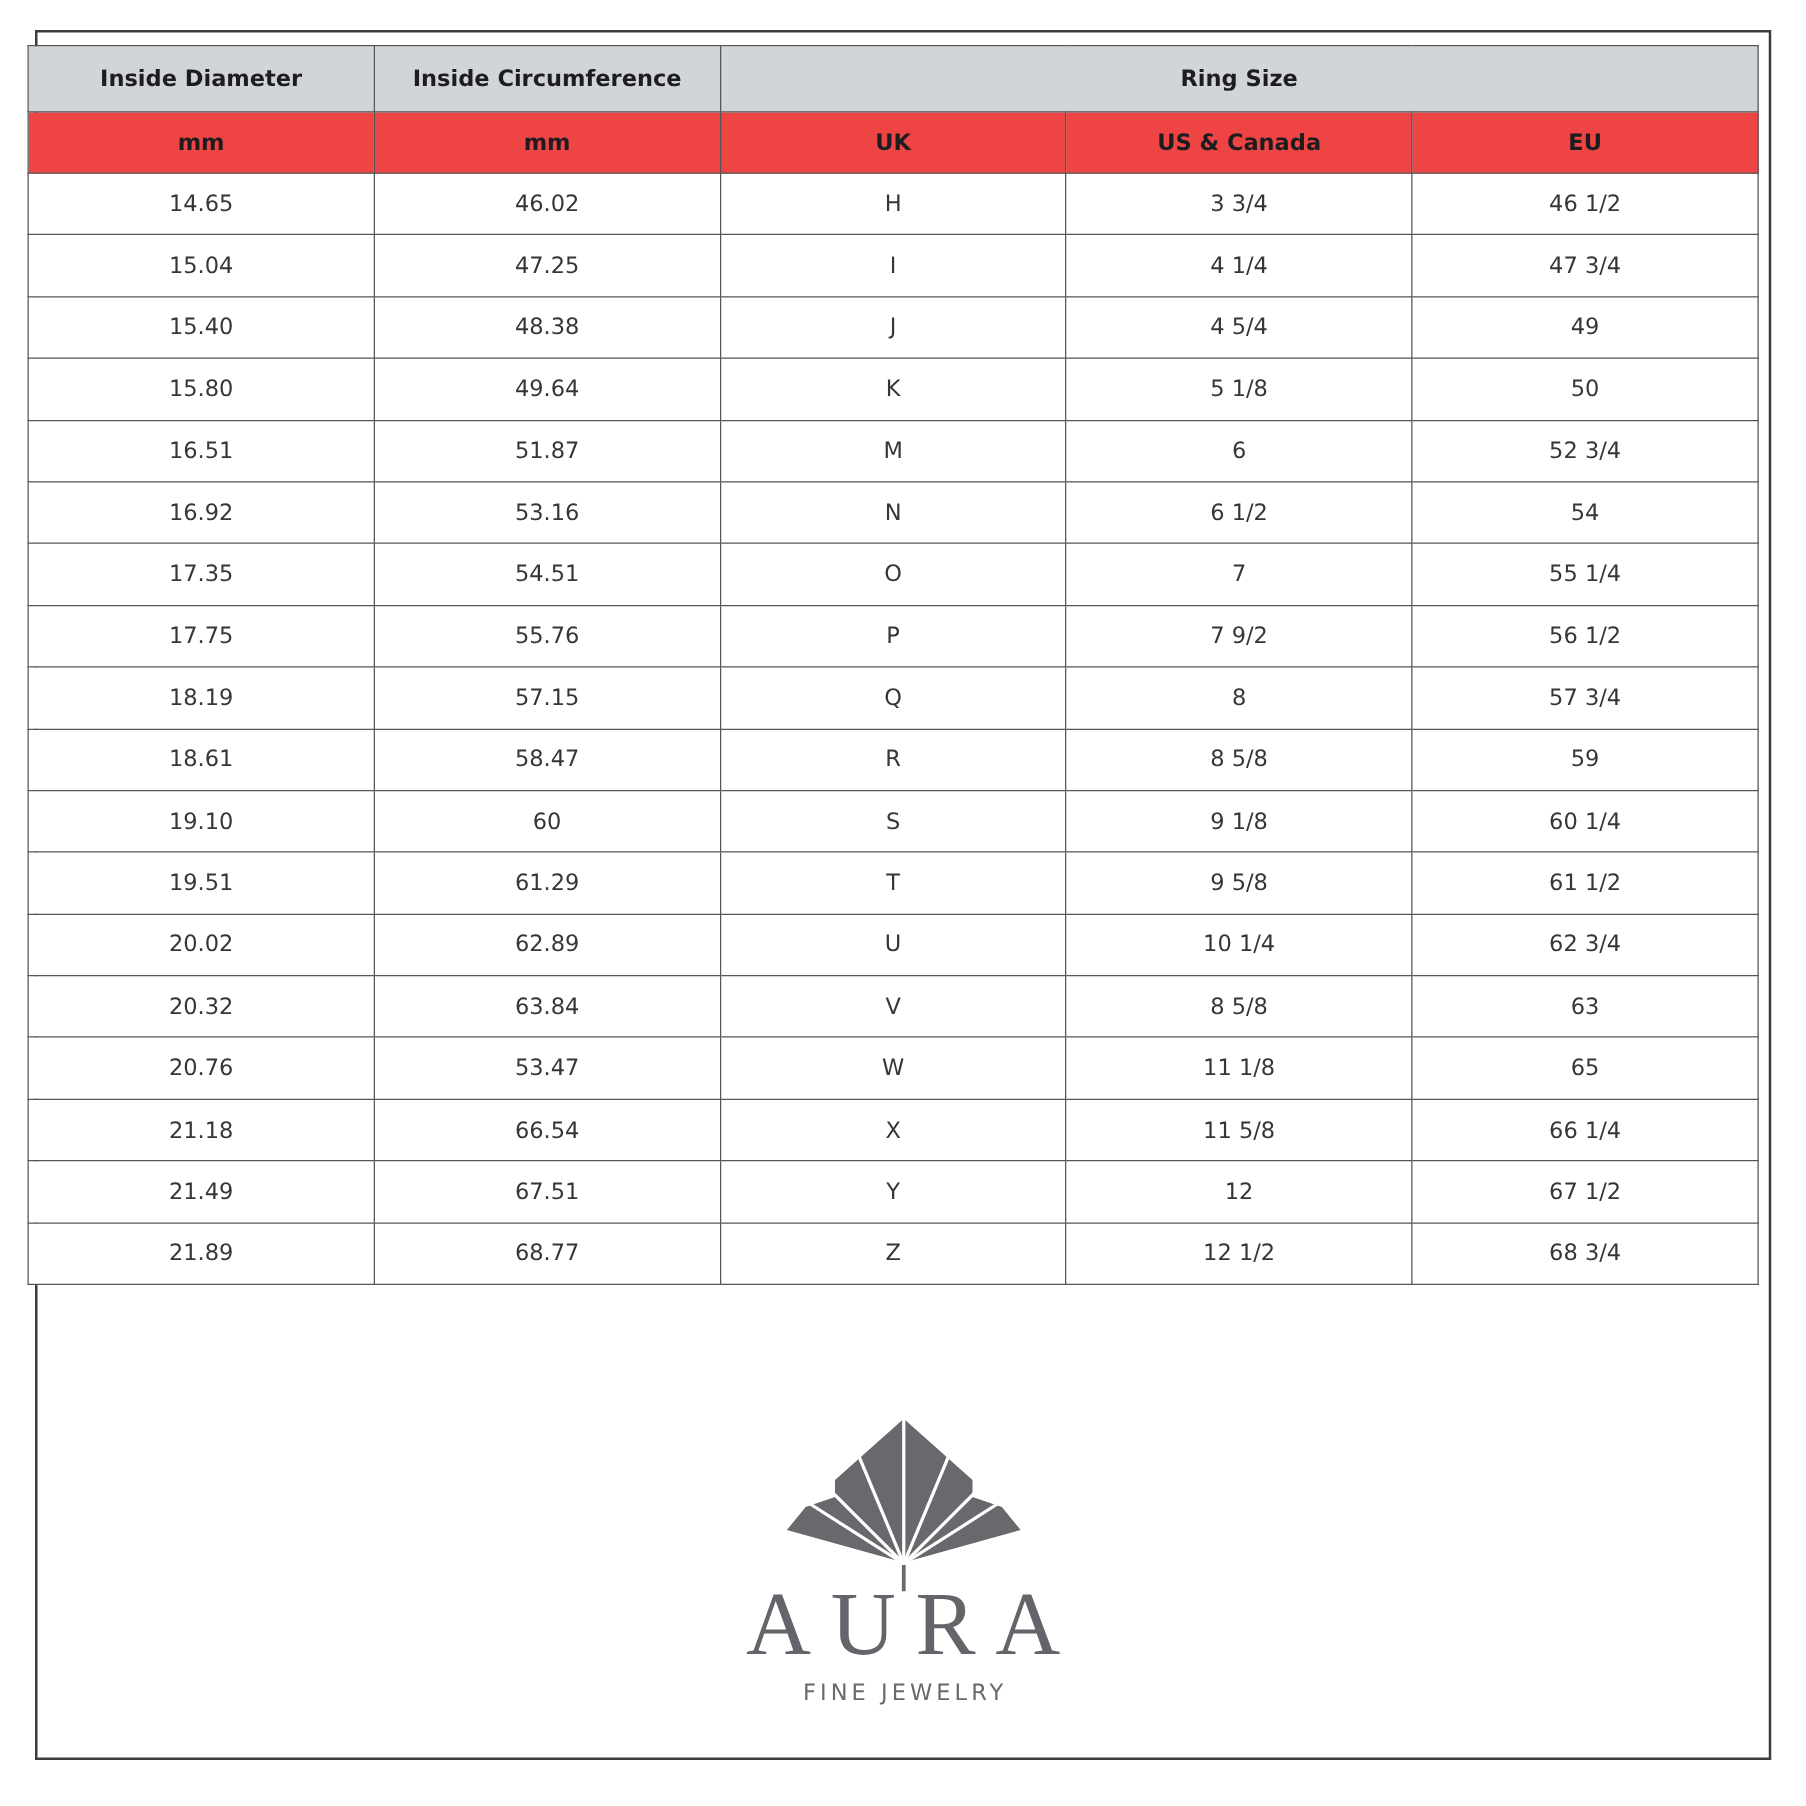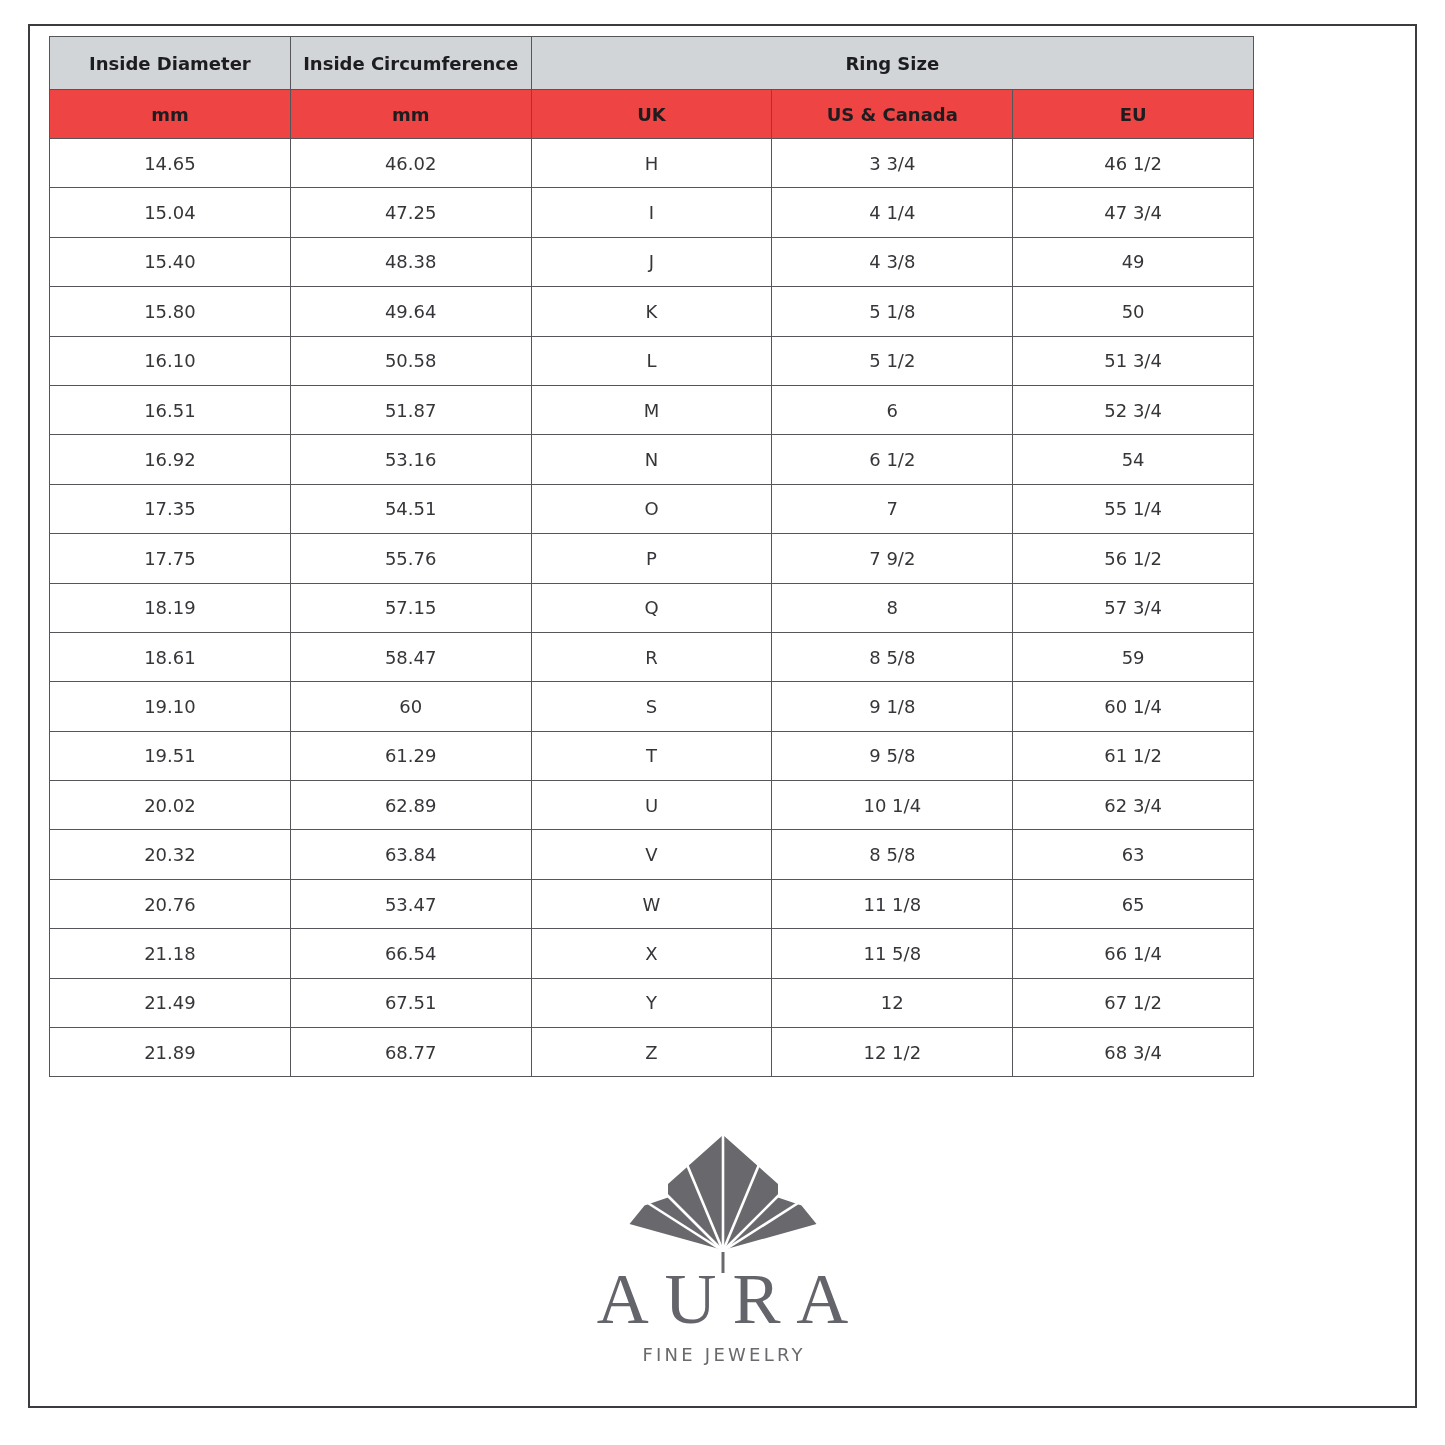--- a/index.html
+++ b/index.html
@@ -12,22 +12,22 @@
   }
   .outer-frame {
     position: absolute;
     left: 28px; top: 24px;
     width: 1389px; height: 1384px;
     border: 2px solid #3c3c40;
     background: #ffffff;
   }
   table.size-chart {
     position: absolute;
-    left: 49px; top: 36px;
-    width: 1205px;
+    left: 22px; top: 36px;
+    width: 1385px;
     border-collapse: collapse;
     table-layout: fixed;
   }
   .size-chart th, .size-chart td {
     border: 1px solid #56565a;
     text-align: center;
     vertical-align: middle;
     font-size: 18px;
   }
   .size-chart col { width: 20%; }
@@ -118,36 +118,29 @@
         <td>15.04</td>
         <td>47.25</td>
         <td>I</td>
         <td>4 1/4</td>
         <td>47 3/4</td>
       </tr>
       <tr>
         <td>15.40</td>
         <td>48.38</td>
         <td>J</td>
-        <td>4 3/8</td>
+        <td>4 5/4</td>
         <td>49</td>
       </tr>
       <tr>
         <td>15.80</td>
         <td>49.64</td>
         <td>K</td>
         <td>5 1/8</td>
         <td>50</td>
-      </tr>
-      <tr>
-        <td>16.10</td>
-        <td>50.58</td>
-        <td>L</td>
-        <td>5 1/2</td>
-        <td>51 3/4</td>
       </tr>
       <tr>
         <td>16.51</td>
         <td>51.87</td>
         <td>M</td>
         <td>6</td>
         <td>52 3/4</td>
       </tr>
       <tr>
         <td>16.92</td>

